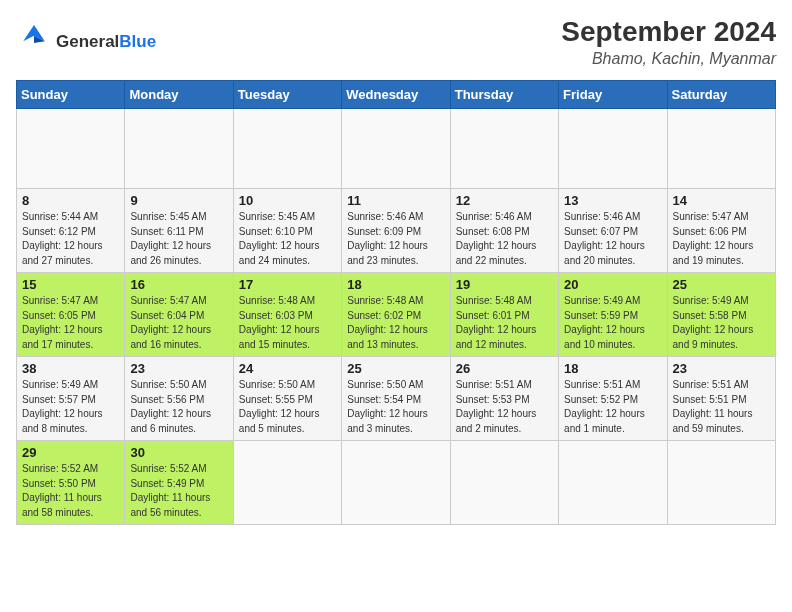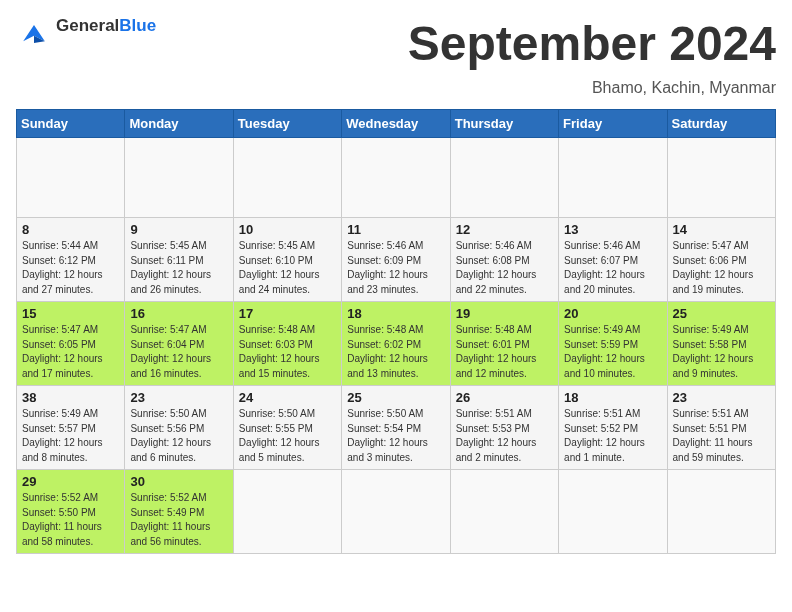--- a/index.html
+++ b/index.html
@@ -11,26 +11,26 @@
       padding: 16px;
     }
     .header-area {
       display: flex;
       justify-content: space-between;
       align-items: flex-start;
       margin-bottom: 12px;
     }
     .logo {
       display: flex;
-      align-items: flex-start;
+      align-items: flex-end;
       gap: 4px;
     }
     .title-block { text-align: right; }
-    .month-title { font-size: 48px; font-weight: bold; color: #333; text-align: center; }
-    .location-title { font-size: 16px; color: #555; margin-top: 8px; }
+    .month-title { font-size: 28px; font-weight: bold; color: #333; text-align: center; }
+    .location-title { font-size: 16px; color: #555; margin-top: 2px; font-style: italic; }
 
     .calendar {
       width: 100%;
       border-collapse: collapse;
       font-size: 11px;
       padding-left: 32px;
     }
     .calendar thead th {
       background: #2a6ebb;
       color: #fff;

